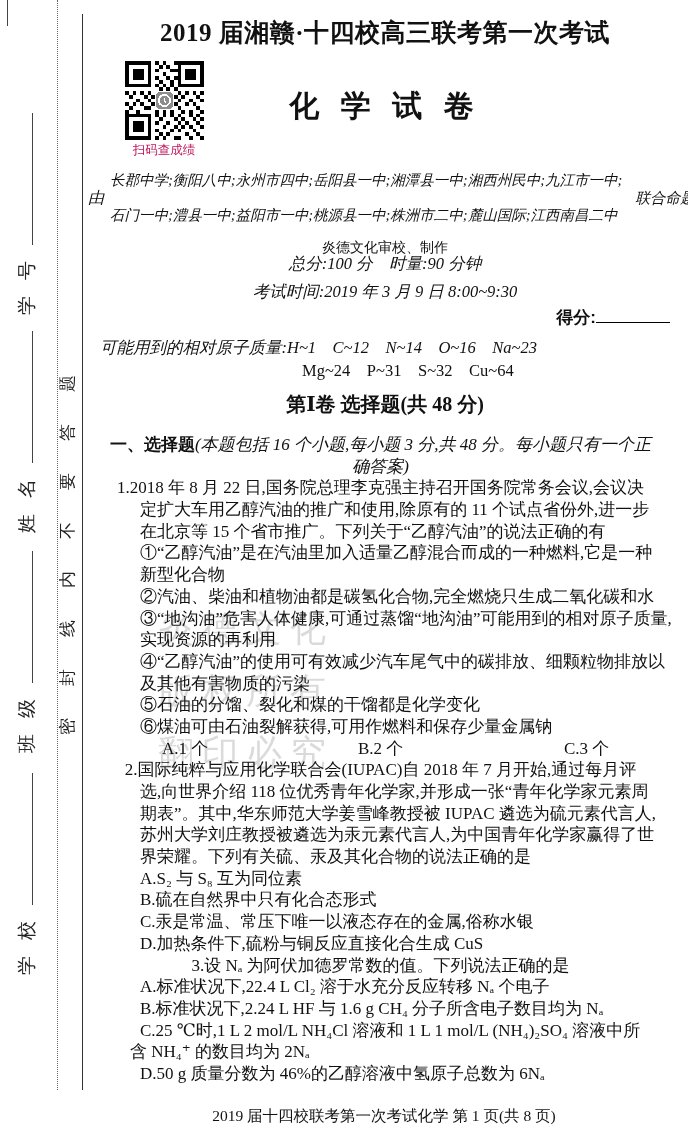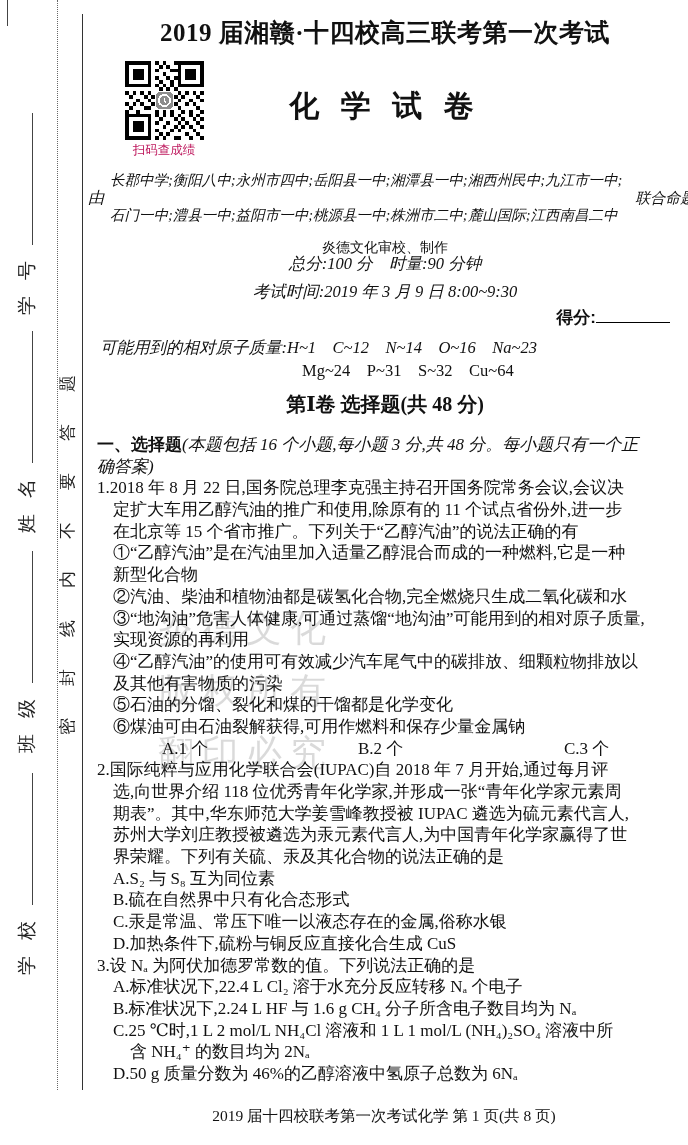--- a/index.html
+++ b/index.html
@@ -44,22 +44,22 @@
   .score-box{position:absolute;right:18px;top:305px;z-index:1;font-weight:bold;font-size:17px;
              font-family:"Liberation Sans","DejaVu Sans",sans-serif;}
   .score-blank{display:inline-block;width:74px;height:1em;border-bottom:1.5px solid #000;}
   .masses1{position:absolute;left:100px;top:337px;font-size:16.5px;white-space:nowrap;z-index:1;}
   .masses2{position:absolute;left:302px;top:360px;font-size:16.5px;white-space:nowrap;z-index:1;}
   .part-title{top:391px;font-size:20px;font-weight:bold;}
   
   .flow{position:absolute;left:84px;top:434px;width:580px;z-index:1;
         font-size:17px;line-height:21.7px;}
   .line{white-space:nowrap;height:21.7px;}
-  .ind0{padding-left:13px;}
-  .ind1{padding-left:29px;}
+  .ind0{padding-left:13px;text-align:center;}
+  .ind1{padding-left:29px;margin-left:27px;}
   .ind2{padding-left:46px;}
   .ibold{font-weight:bold;font-family:"Liberation Sans","DejaVu Sans",sans-serif;font-style:normal;}
   .opt-row{padding-left:30px;}
   .opt-row span{display:inline-block;margin-left:48px;}
   .o0{width:148px;} .o1{width:158px;} .o2{width:142px;}
   .footer{position:absolute;left:84px;top:1106px;width:600px;text-align:center;
           font-size:15.5px;z-index:1;}
 </style>
 </head>
 <body>

